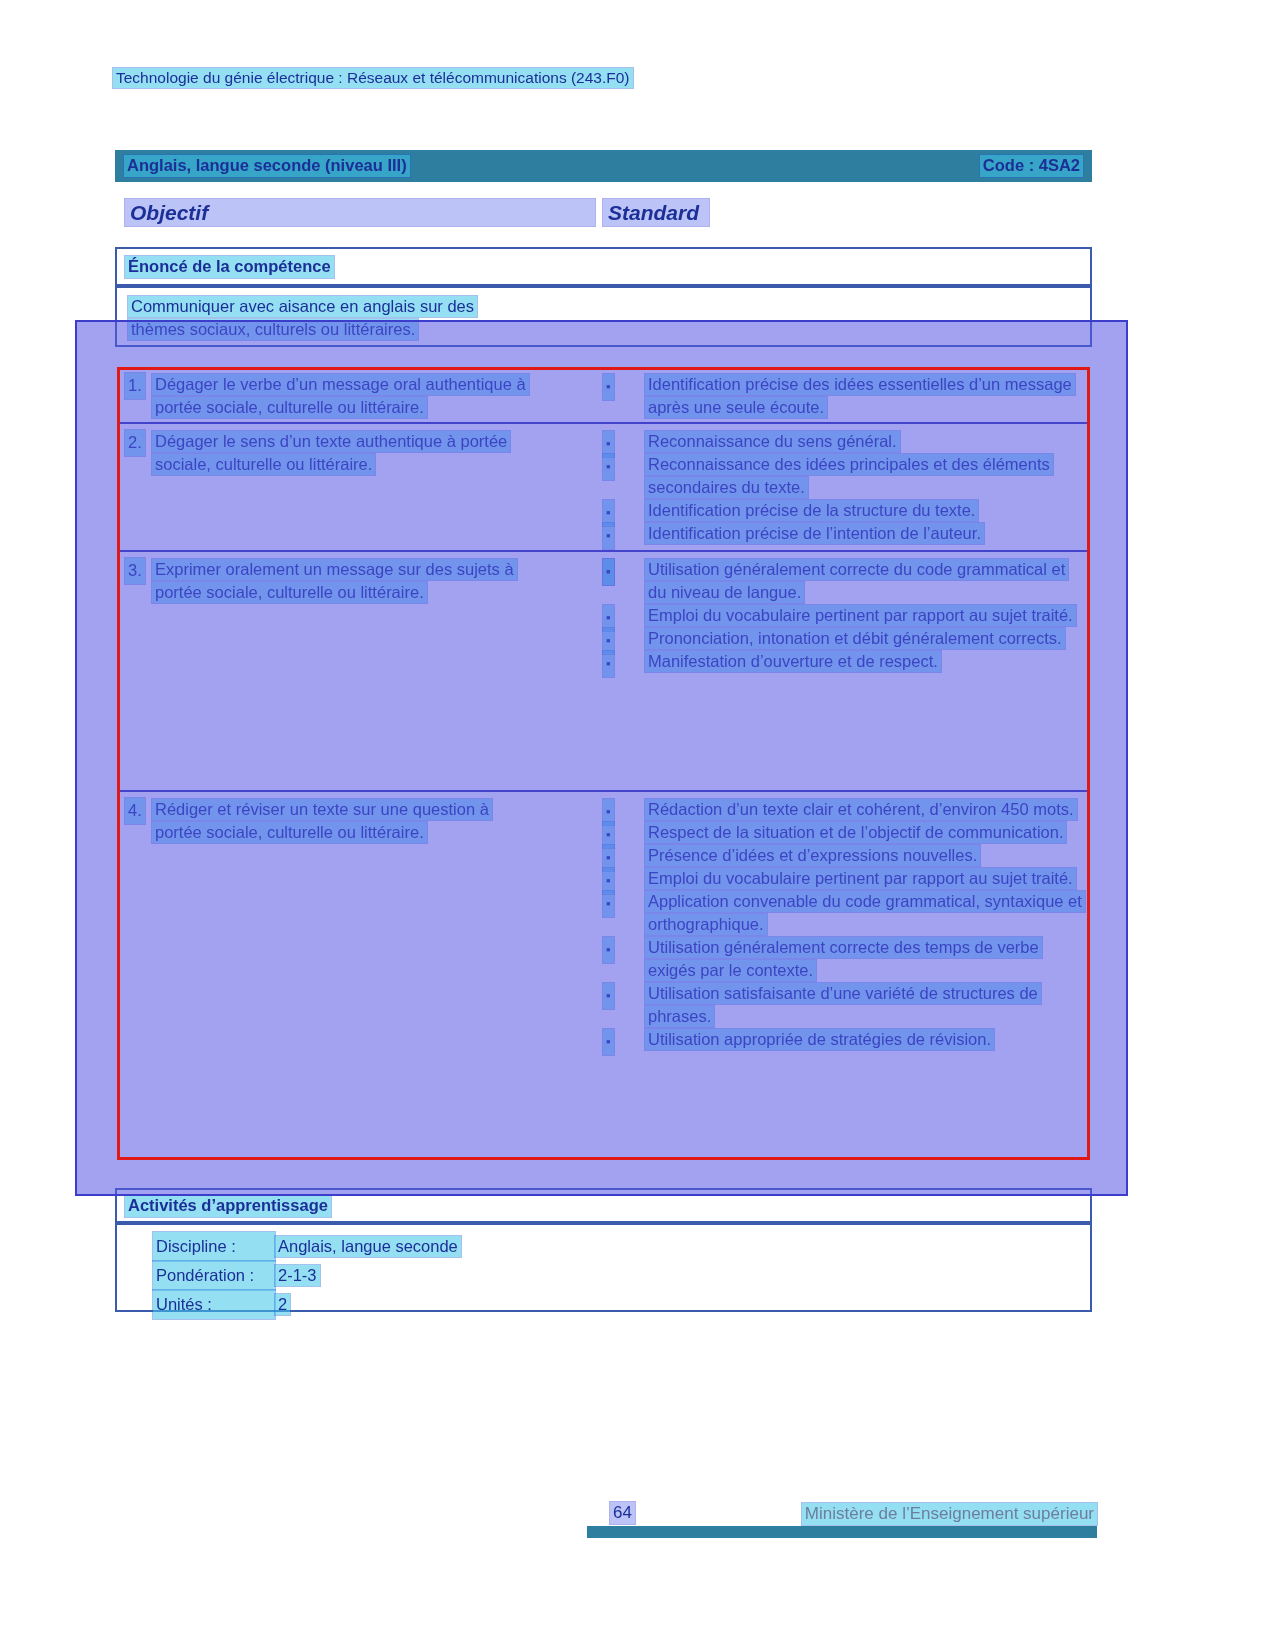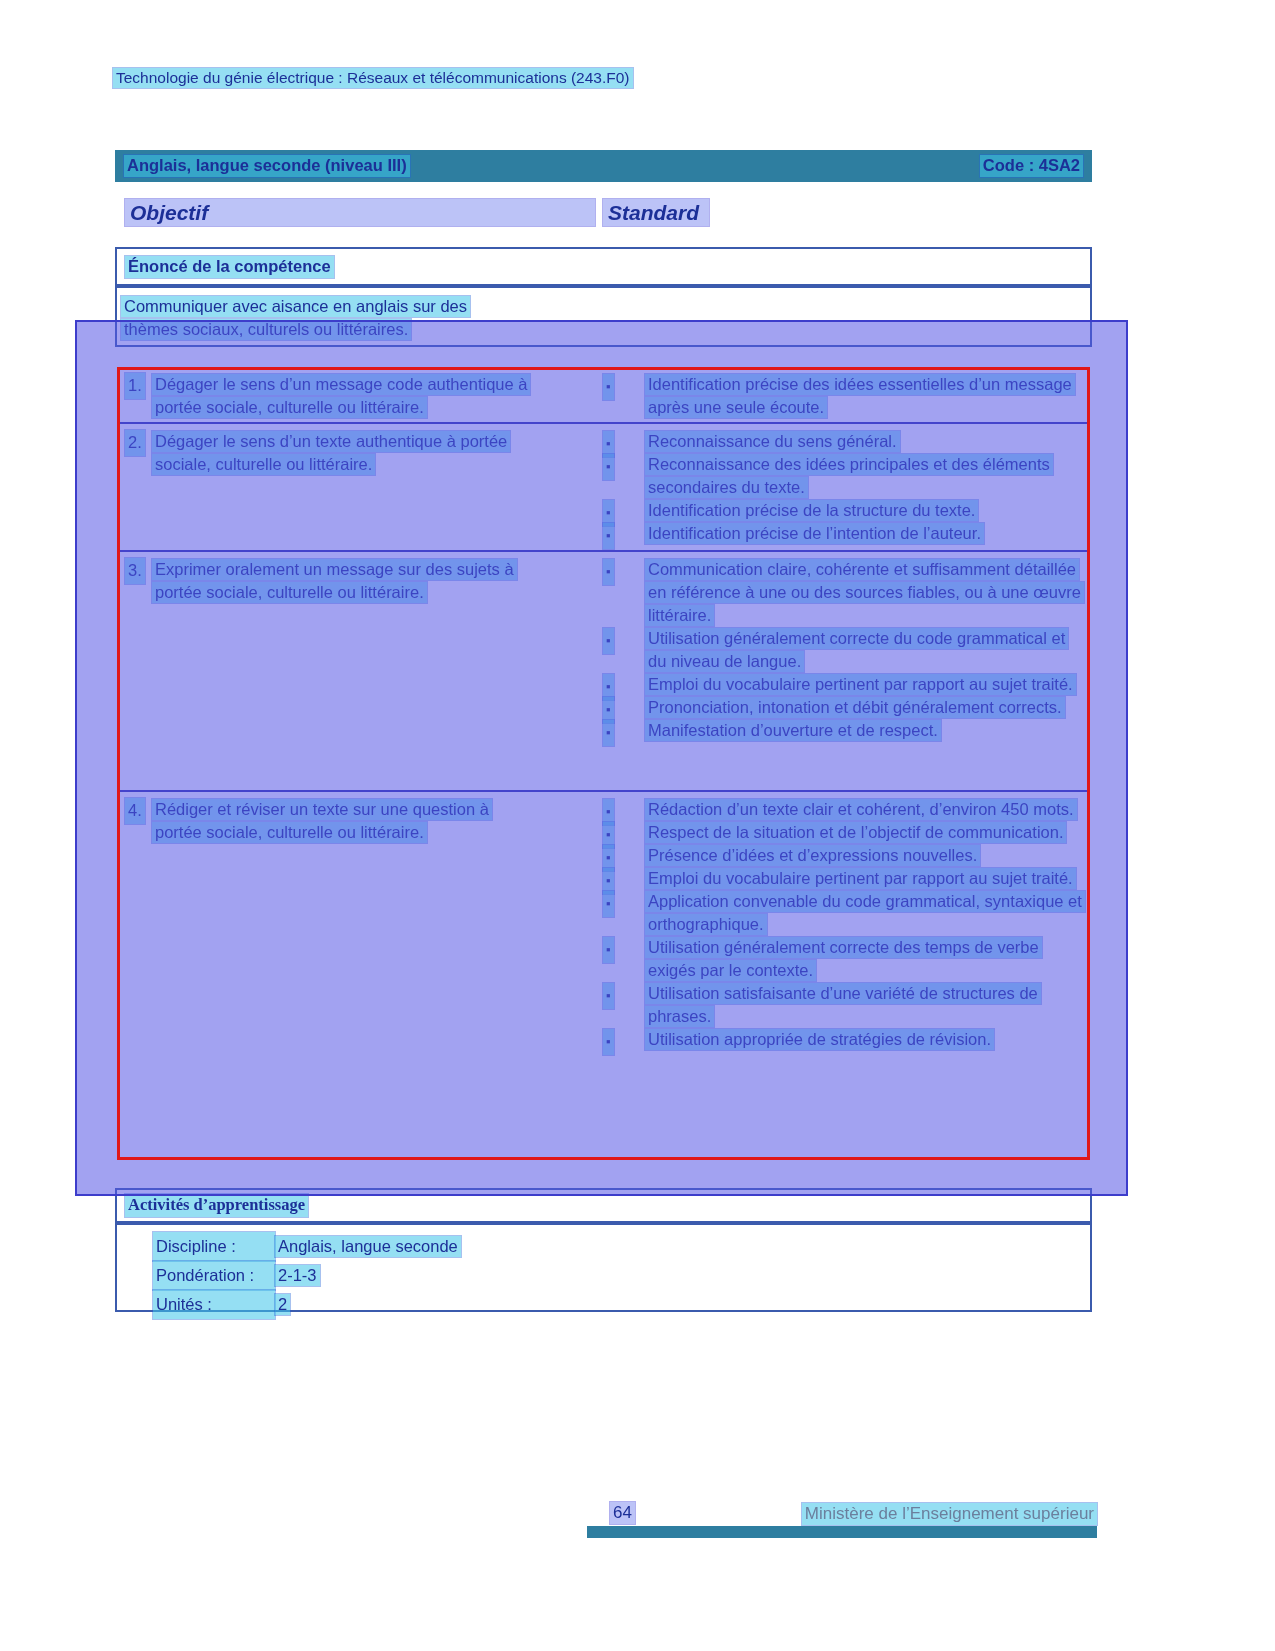--- a/index.html
+++ b/index.html
@@ -38,21 +38,21 @@
     display:flex; align-items:center; padding:0 5px;
     font-size:21px; font-weight:bold; font-style:italic;
     background:var(--highlight_lavender, rgba(122,136,240,.5));
     box-shadow:0 0 0 1px rgba(80,80,220,.45);
   }
   #objectif-heading { left:125px; width:470px; }
   #standard-heading { left:603px; width:106px; }
 
   .box { position:absolute; border:2px solid var(--box_border, #3b5bad); background:transparent; }
   #enonce-head { left:115px; top:247px; width:977px; height:39px; display:flex; align-items:center; padding-left:8px; font-size:16.5px; }
-  #enonce-body { left:115px; top:286px; width:977px; height:61px; padding:7px 4px; font-size:16.5px; line-height:23px; }
+  #enonce-body { left:115px; top:286px; width:977px; height:61px; padding:7px 11px; font-size:16.5px; line-height:23px; }
   #statement { max-width:400px; }
 
   #comp-table { position:absolute; left:117px; top:367px; width:973px; height:793px; font-size:16.5px; line-height:23px; }
   .thead { display:flex; height:38px; border-bottom:2px solid var(--row_separator, #2d2daa); font-weight:bold; }
   .th-left { width:478px; padding:7px 0 0 8px; }
   .th-right { flex:1; padding:7px 0 0 5px; }
   .trow { display:flex; border-bottom:2px solid var(--row_separator, #2d2daa); overflow:hidden; }
   .trow:last-child { border-bottom:none; }
   .cell-left { width:478px; padding:6px 12px 0 8px; }
   .cell-right { flex:1; padding:6px 6px 0 0; }
@@ -66,21 +66,21 @@
     background:var(--overlay_fill, rgba(85,85,230,.55));
     border:2px solid var(--overlay_border, #3d3dcb);
     z-index:50; pointer-events:none;
   }
   #red-frame {
     position:absolute; left:117px; top:367px; width:973px; height:793px;
     border:3px solid var(--table_frame_red, #e01818);
     z-index:60; pointer-events:none;
   }
 
-  #act-head { left:115px; top:1188px; width:977px; height:35px; display:flex; align-items:center; padding-left:8px; font-size:16.5px;font-family:Liberation Serif, serif; }
+  #act-head { left:115px; top:1188px; width:977px; height:35px; display:flex; align-items:center; padding-left:8px; font-size:16.5px; }
   #act-body { left:115px; top:1223px; width:977px; height:89px; padding:7px 8px; font-size:16.5px; }
   .field { line-height:26px;padding-left:28px; }
   .field-label { display:inline-block; width:122px; }
 
   #page-num { position:absolute; left:586px; top:1503px; font-size:17px;padding-left:24px; }
   #ministry { position:absolute; right:178px; top:1504px; font-size:17px; color:var(--ministry_text, #6b7f9d); }
   #footer-bar { position:absolute; left:587px; top:1526px; width:510px; height:12px; background:var(--header_bar, #2e7ea0); }
 </style>
 </head>
 <body>
@@ -111,21 +111,21 @@
       <span class="hl">Communiquer avec aisance en anglais sur des thèmes sociaux, culturels ou littéraires.</span>
     </div>
   </div>
 
   <div id="comp-table">
     <div id="table-rows">
   <div class="trow" style="height: 57px;">
     <div class="cell-left">
       <div class="item">
         <span class="item-num hl">1.</span>
-        <span class="item-text hl">Dégager le sens d’un message code authentique à portée sociale, culturelle ou littéraire.</span>
+        <span class="item-text hl">Dégager le verbe d’un message oral authentique à portée sociale, culturelle ou littéraire.</span>
       </div>
     </div>
     <div class="cell-right">
             <div class="crit"><span class="crit-bullet hl">▪</span><span class="crit-text hl">Identification précise des idées essentielles d’un message après une seule écoute.</span></div>
           </div>
   </div>
 
   <div class="trow" style="height: 128px;">
     <div class="cell-left">
       <div class="item">
@@ -142,21 +142,21 @@
   </div>
 
   <div class="trow" style="height: 240px;">
     <div class="cell-left">
       <div class="item">
         <span class="item-num hl">3.</span>
         <span class="item-text hl">Exprimer oralement un message sur des sujets à portée sociale, culturelle ou littéraire.</span>
       </div>
     </div>
     <div class="cell-right">
-            <div class="crit"><span class="crit-bullet hl">▪</span><span class="crit-text hl">Communication claire, cohérente et suffisamment détaillée en référence à une ou des sources fiables, ou à une œuvre littéraire.</span></div>
+            <div class="crit"><span class="crit-bullet hl">▪</span></div>
             <div class="crit"><span class="crit-bullet hl">▪</span><span class="crit-text hl">Utilisation généralement correcte du code grammatical et du niveau de langue.</span></div>
             <div class="crit"><span class="crit-bullet hl">▪</span><span class="crit-text hl">Emploi du vocabulaire pertinent par rapport au sujet traité.</span></div>
             <div class="crit"><span class="crit-bullet hl">▪</span><span class="crit-text hl">Prononciation, intonation et débit généralement corrects.</span></div>
             <div class="crit"><span class="crit-bullet hl">▪</span><span class="crit-text hl">Manifestation d’ouverture et de respect.</span></div>
           </div>
   </div>
 
   <div class="trow" style="height: 330px;">
     <div class="cell-left">
       <div class="item">

